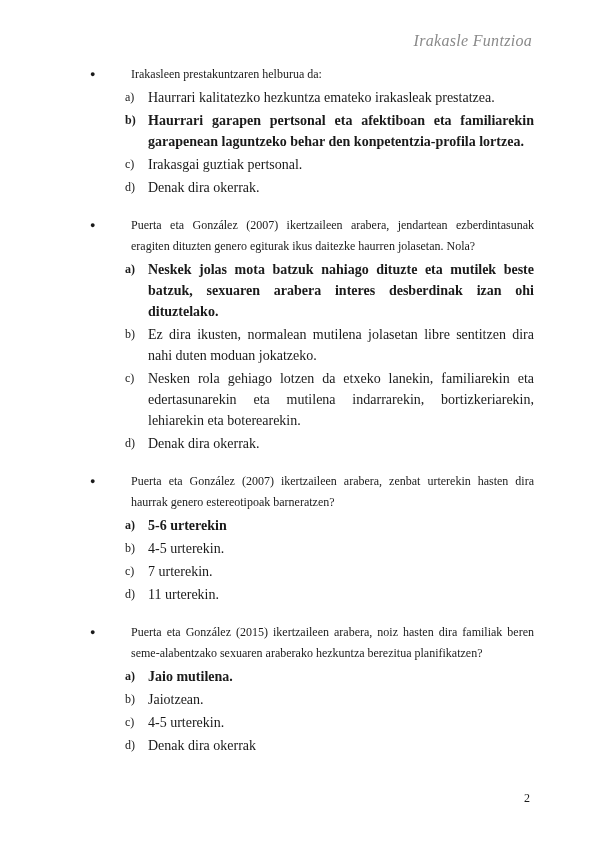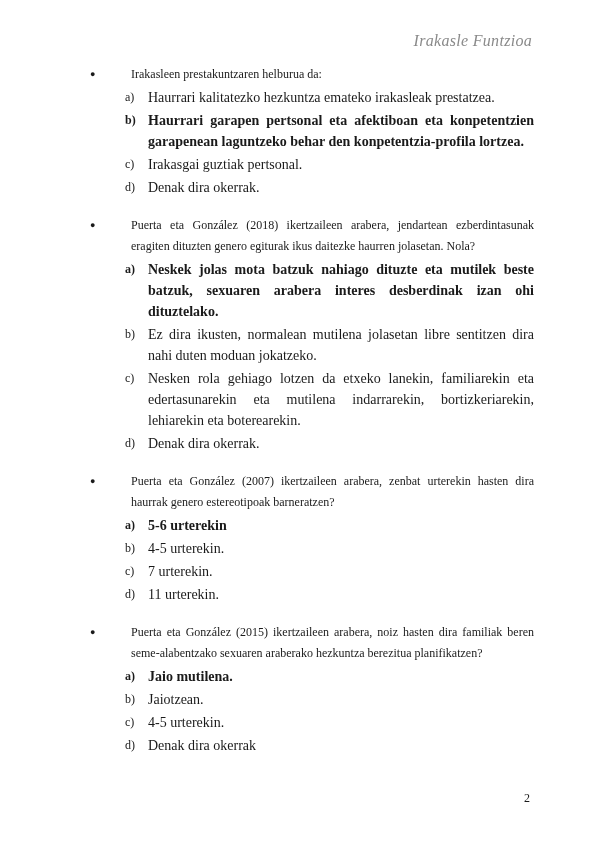--- a/index.html
+++ b/index.html
@@ -99,37 +99,37 @@
         <span class="bullet">●</span>
         <div class="q-text">Irakasleen prestakuntzaren helburua da:</div>
       </div>
       <div class="options">
         <div class="option">
           <span class="opt-label">a)</span>
           <span class="opt-text">Haurrari kalitatezko hezkuntza emateko irakasleak prestatzea.</span>
         </div>
         <div class="option bold">
           <span class="opt-label">b)</span>
-          <span class="opt-text">Haurrari garapen pertsonal eta afektiboan eta konpetentzien garapenean laguntzeko behar den konpetentzia-profila lortzea.</span>
+          <span class="opt-text">Haurrari garapen pertsonal eta afektiboan eta familiarekin garapenean laguntzeko behar den konpetentzia-profila lortzea.</span>
         </div>
         <div class="option">
           <span class="opt-label">c)</span>
           <span class="opt-text">Irakasgai guztiak pertsonal.</span>
         </div>
         <div class="option">
           <span class="opt-label">d)</span>
           <span class="opt-text">Denak dira okerrak.</span>
         </div>
       </div>
     </div>
 
     <div class="question">
       <div class="q-row">
         <span class="bullet">●</span>
-        <div class="q-text">Puerta eta González (2018) ikertzaileen arabera, jendartean ezberdintasunak eragiten dituzten genero egiturak ikus daitezke haurren jolasetan. Nola?</div>
+        <div class="q-text">Puerta eta González (2007) ikertzaileen arabera, jendartean ezberdintasunak eragiten dituzten genero egiturak ikus daitezke haurren jolasetan. Nola?</div>
       </div>
       <div class="options">
         <div class="option bold">
           <span class="opt-label">a)</span>
           <span class="opt-text">Neskek jolas mota batzuk nahiago dituzte eta mutilek beste batzuk, sexuaren arabera interes desberdinak izan ohi dituztelako.</span>
         </div>
         <div class="option">
           <span class="opt-label">b)</span>
           <span class="opt-text">Ez dira ikusten, normalean mutilena jolasetan libre sentitzen dira nahi duten moduan jokatzeko.</span>
         </div>

